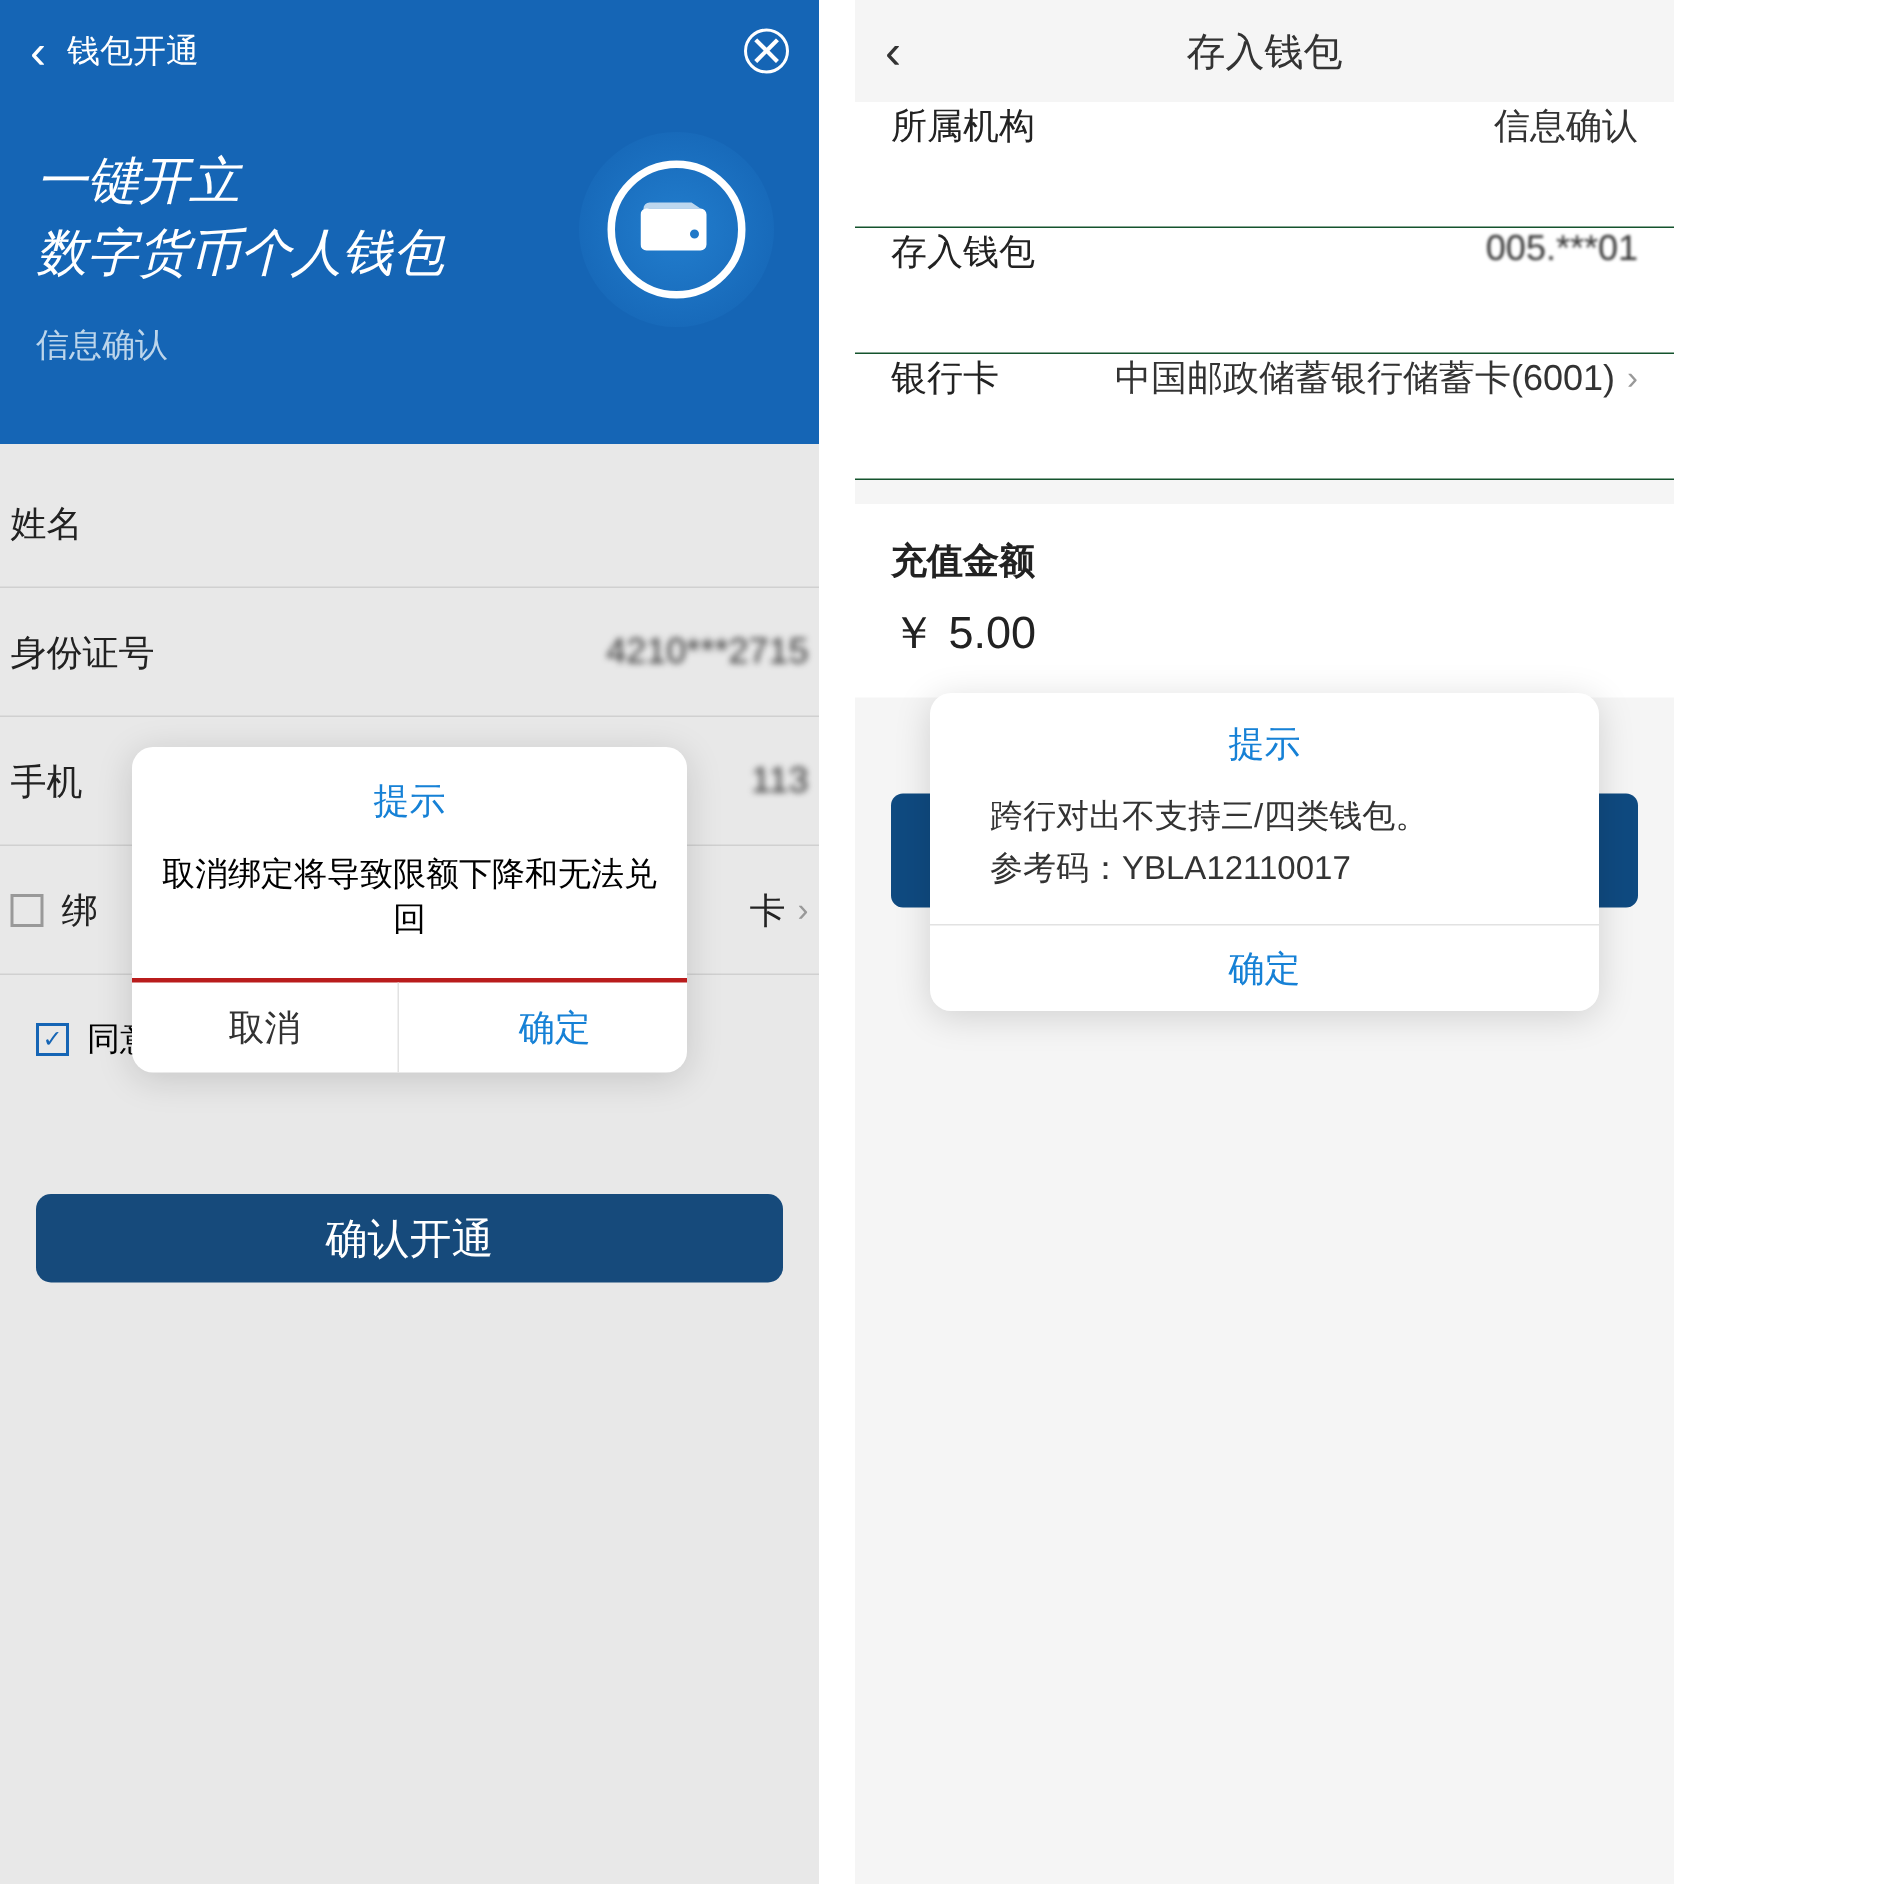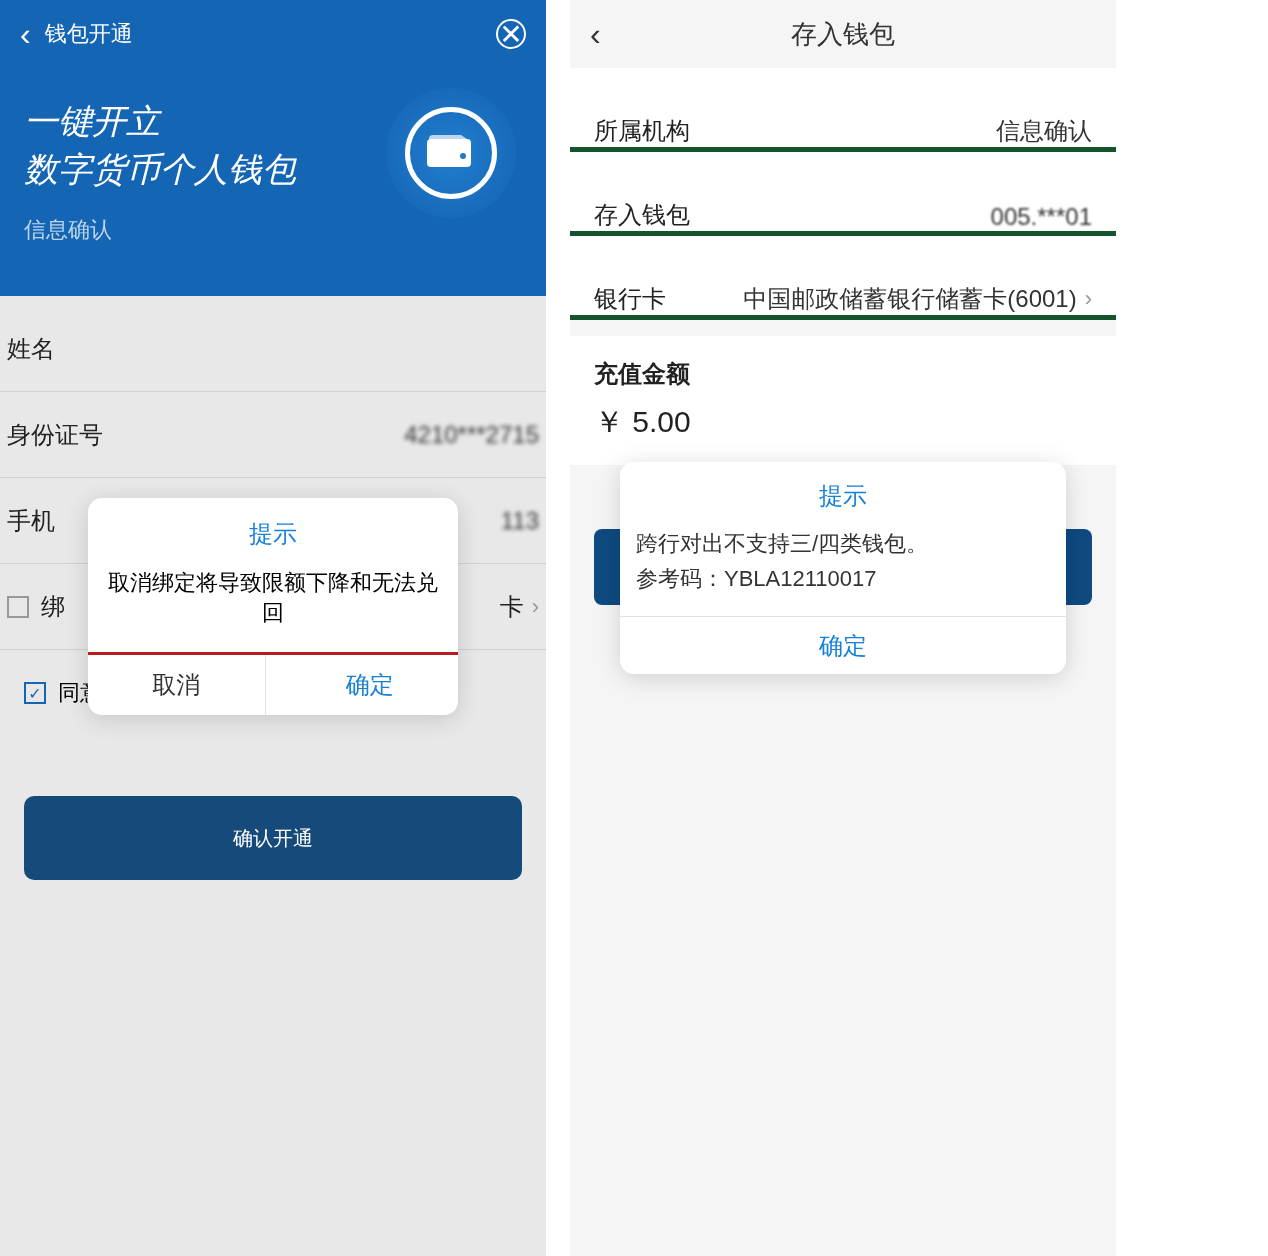--- a/index.html
+++ b/index.html
@@ -69,22 +69,22 @@
     .form-row .value { color: #333; filter: blur(2px); }
     .chevron-r { color: #999; font-size: 22px; margin-left: 8px; }
     .check-row { height: 86px; display: flex; align-items: center; padding: 0 24px; font-size: 22px; gap: 12px; }
     .checkbox { width: 22px; height: 22px; border: 2px solid #1565b5; display: inline-flex; align-items: center; justify-content: center; color: #1565b5; font-size: 16px; }
     .checkbox.empty { border-color: #999; }
     .agree-link { color: #1565b5; }
     .primary-btn {
       margin: 60px 24px 0;
       background: #164a7b;
       color: #fff;
-      font-size: 20px;
-      height: 84px;
+      font-size: 28px;
+      height: 59px;
       border-radius: 10px;
       display: flex;
       align-items: center;
       justify-content: center;
       cursor: pointer;
     }
 
     
     .modal {
       position: absolute;
@@ -102,23 +102,23 @@
     .modal-actions .mbtn { flex: 1; height: 60px; display: flex; align-items: center; justify-content: center; font-size: 24px; cursor: pointer; }
     .modal-actions .mbtn:first-child { color: #333; border-right: 1px solid #e2e2e2; }
     .modal-actions .mbtn:last-child { color: #1681d6; }
 
     
     .r-nav { height: 68px; display: flex; align-items: center; padding: 0 20px; position: relative; }
     .r-back { font-size: 32px; color: #333; cursor: pointer; }
     .r-title { position: absolute; left: 0; right: 0; text-align: center; font-size: 26px; color: #333; }
     .r-section { background: #fff; }
     .r-row {
-      height: 84px; display: flex; align-items: flex-end; padding: 0 24px;
+      height: 84px; display: flex; align-items: flex-start; padding: 0 24px;
       justify-content: space-between; font-size: 24px; color: #222;
-      border-bottom: 5px solid #14532d;
+      border-bottom: 1px solid #14532d;
       gap: 40px;
     }
     .r-row .rvalue { color: #333; display: flex; align-items: center; }
     .r-row .rvalue.blur { filter: blur(1px); }
     .r-space { height: 16px; background: #f5f5f5; }
     .amount-label { padding: 22px 24px 6px; font-size: 24px; color: #222; font-weight: bold; }
     .amount-val { padding: 6px 24px 22px; font-size: 30px; color: #222; }
     .r-submit {
       margin: 64px 24px 0;
       background: #0f4a80;
@@ -129,21 +129,21 @@
     .r-modal {
       position: absolute;
       left: 50px; right: 50px;
       top: 462px;
       background: #fff;
       border-radius: 14px;
       overflow: hidden;
       box-shadow: 0 4px 24px rgba(0,0,0,0.15);
     }
     .r-modal-title { text-align: center; color: #1681d6; font-size: 24px; padding: 18px 0 6px; }
-    .r-modal-body { font-size: 22px; color: #333; padding: 8px 16px 20px; line-height: 1.6; }
+    .r-modal-body { font-size: 22px; color: #333; padding: 8px 40px 20px; line-height: 1.6; }
     .r-modal-action { border-top: 1px solid #e2e2e2; height: 58px; display: flex; align-items: center; justify-content: center; color: #1681d6; font-size: 24px; cursor: pointer; }
 
     
     .divider { width: 12px; background: #fff; }
   </style>
 </head>
 <body>
 
 <div class="screen screen-left">
 

